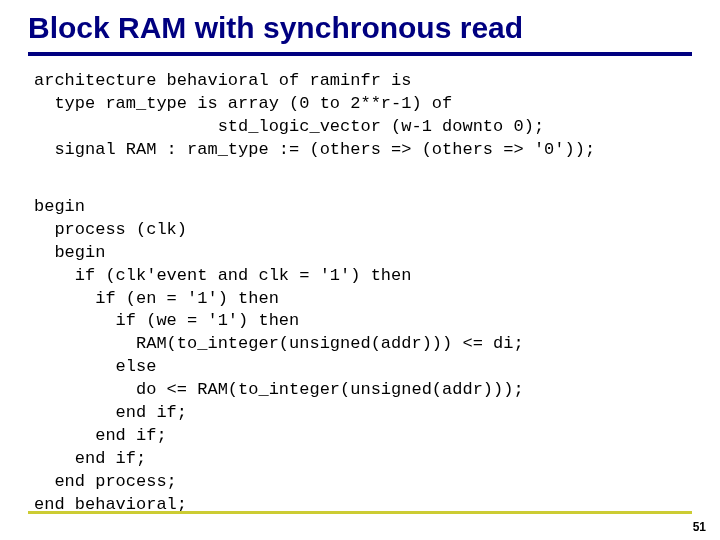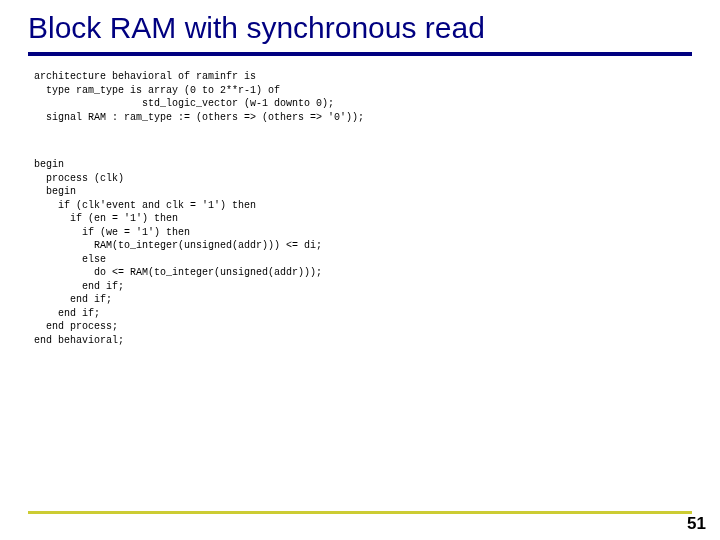--- a/index.html
+++ b/index.html
@@ -12,53 +12,53 @@
     overflow: hidden;
   }
   .slide {
     width: 100%;
     height: 100%;
     padding: 10px 28px 0 28px;
     position: relative;
   }
   .title {
     font-size: 30px;
-    font-weight: normal;
+    font-weight: bold;
     color: #000080;
     line-height: 1.2;
     padding-bottom: 6px;
   }
   .title-underline {
     border-bottom: 4px solid #000080;
     margin-bottom: 14px;
   }
   .code-block {
     font-family: "Courier New", Courier, monospace;
-    font-size: 10px;
+    font-size: 17px;
     color: #000000;
     white-space: pre;
     line-height: 1.35;
     margin-left: 6px;
   }
   .code-block + .code-block {
     margin-top: 34px;
   }
   .footer-line {
     position: absolute;
     left: 28px;
     right: 28px;
     bottom: 26px;
     height: 3px;
     background: #cccc33;
   }
   .page-number {
     position: absolute;
     right: 14px;
     bottom: 6px;
-    font-size: 17px;
+    font-size: 12px;
     font-weight: bold;
     color: #000000;
     padding-left: 8px;
   }
 </style>
 </head>
 <body>
 
 <div class="slide">
   <div class="title title-underline">

